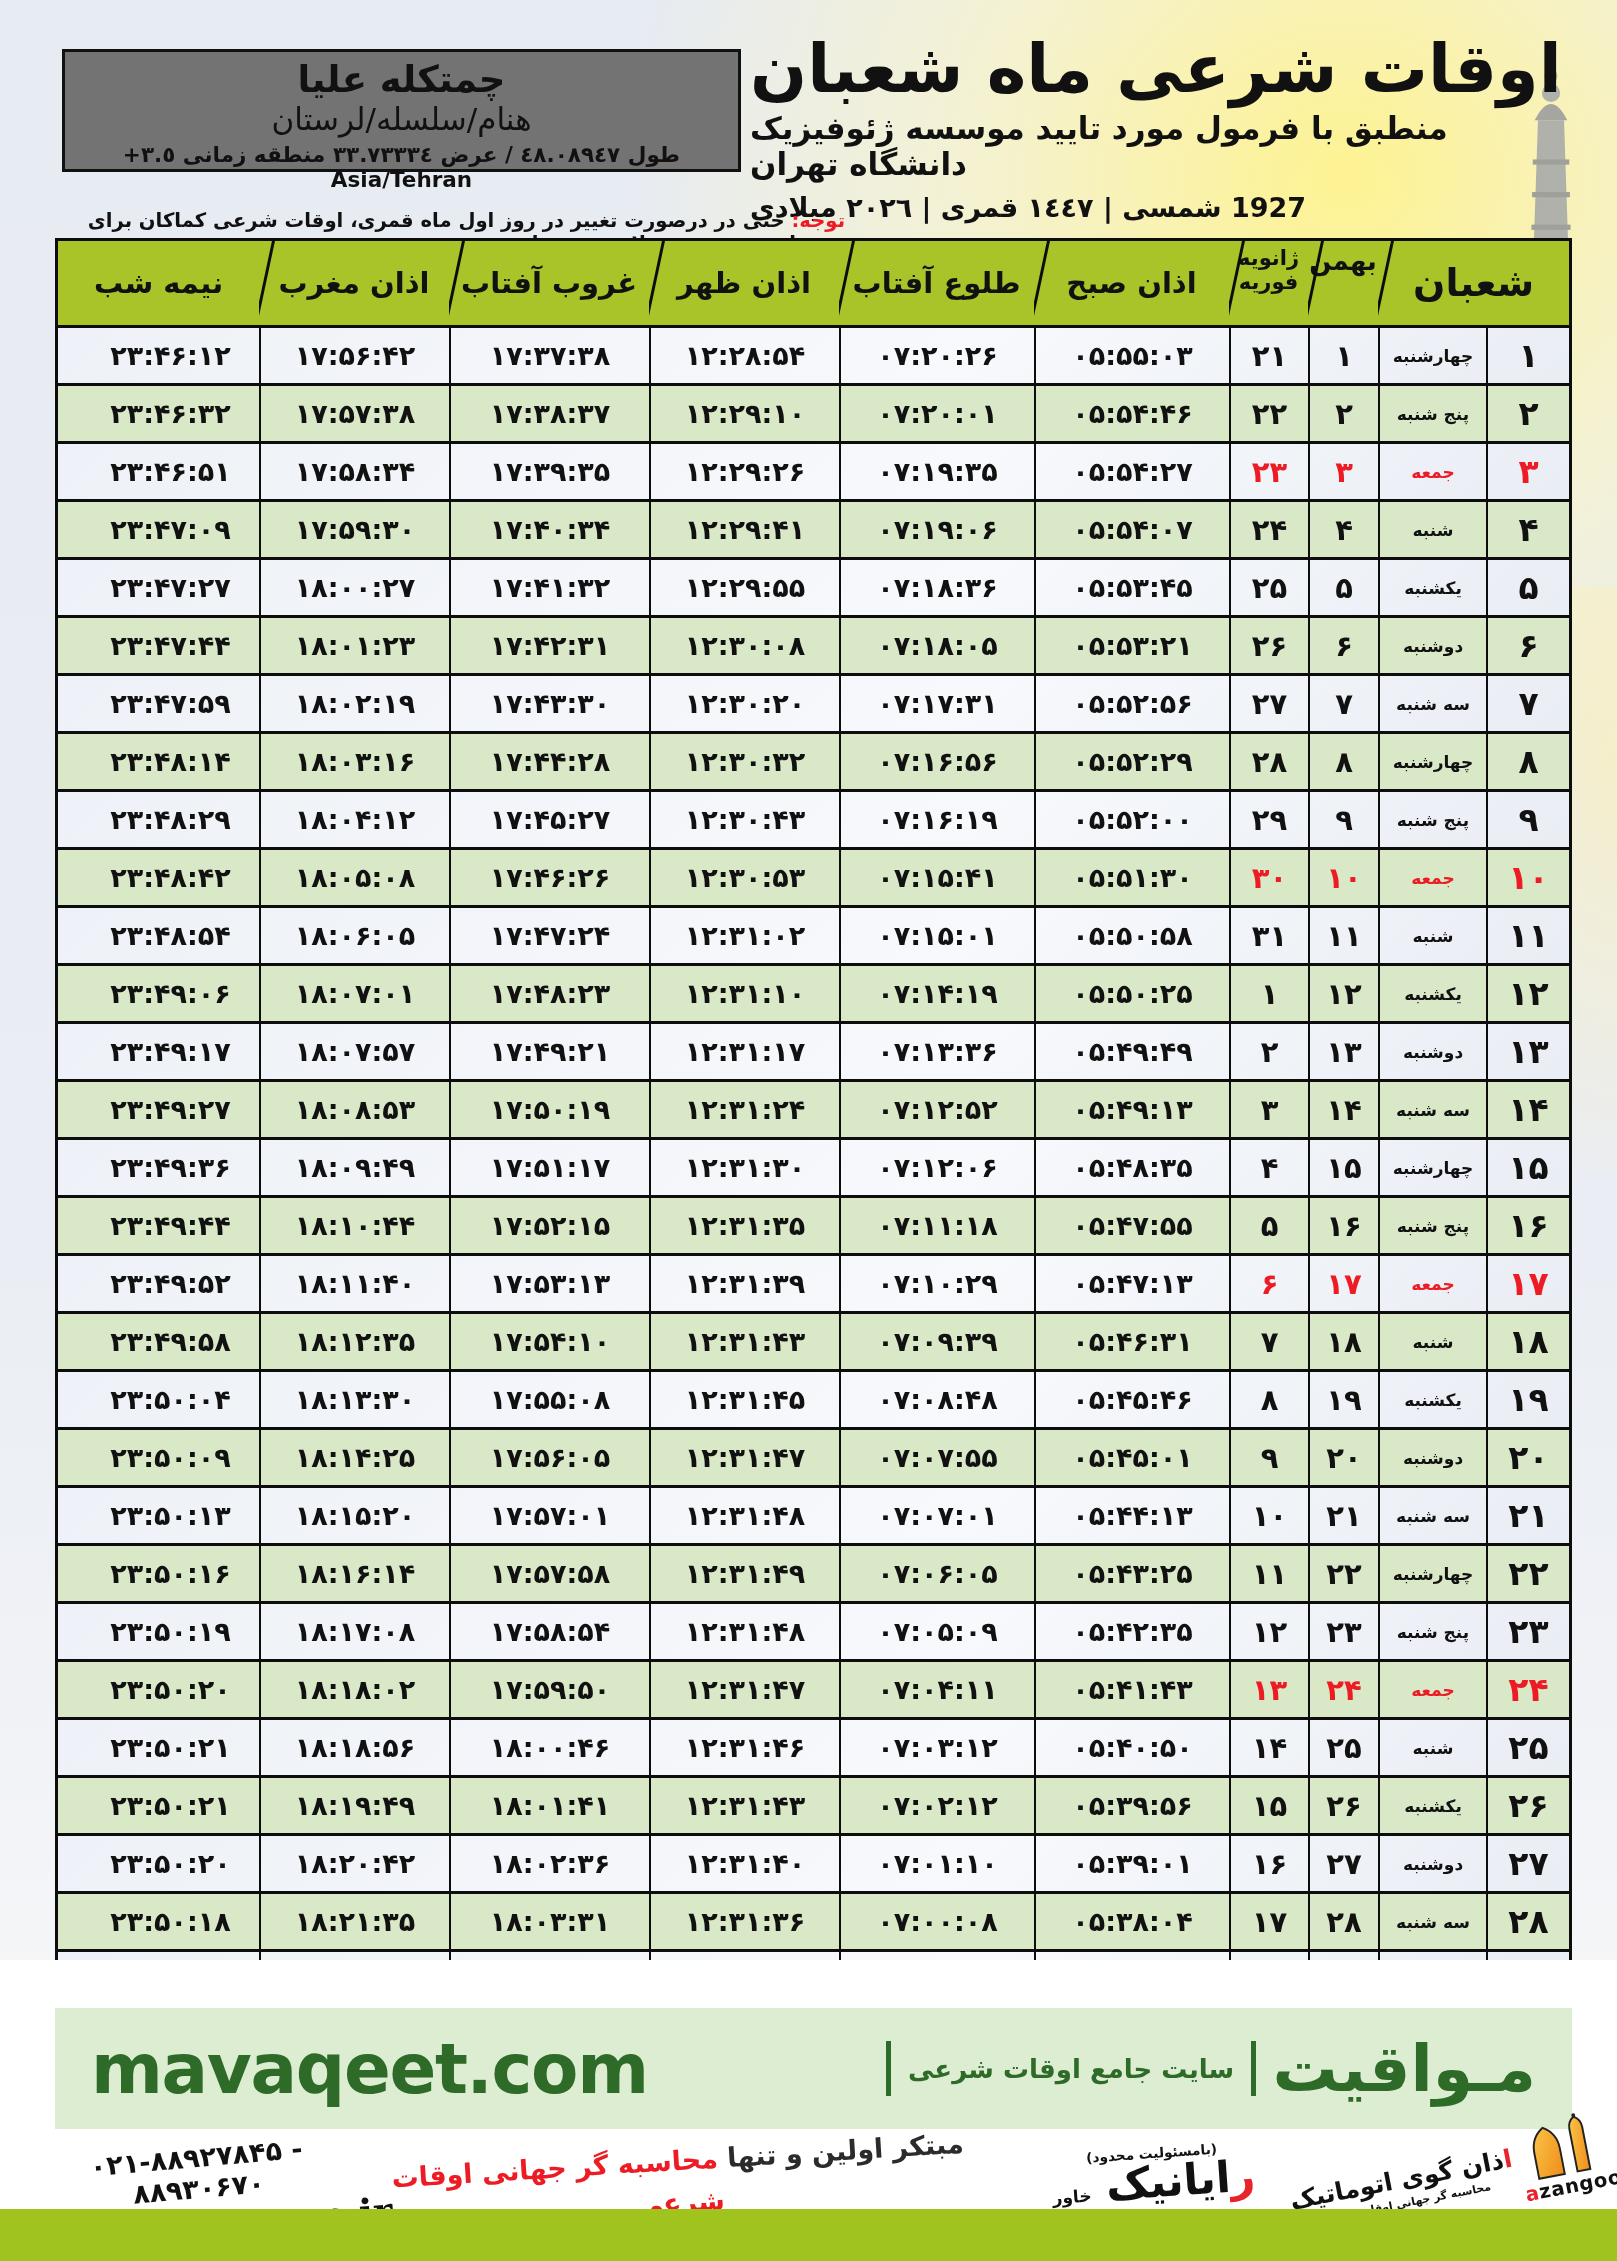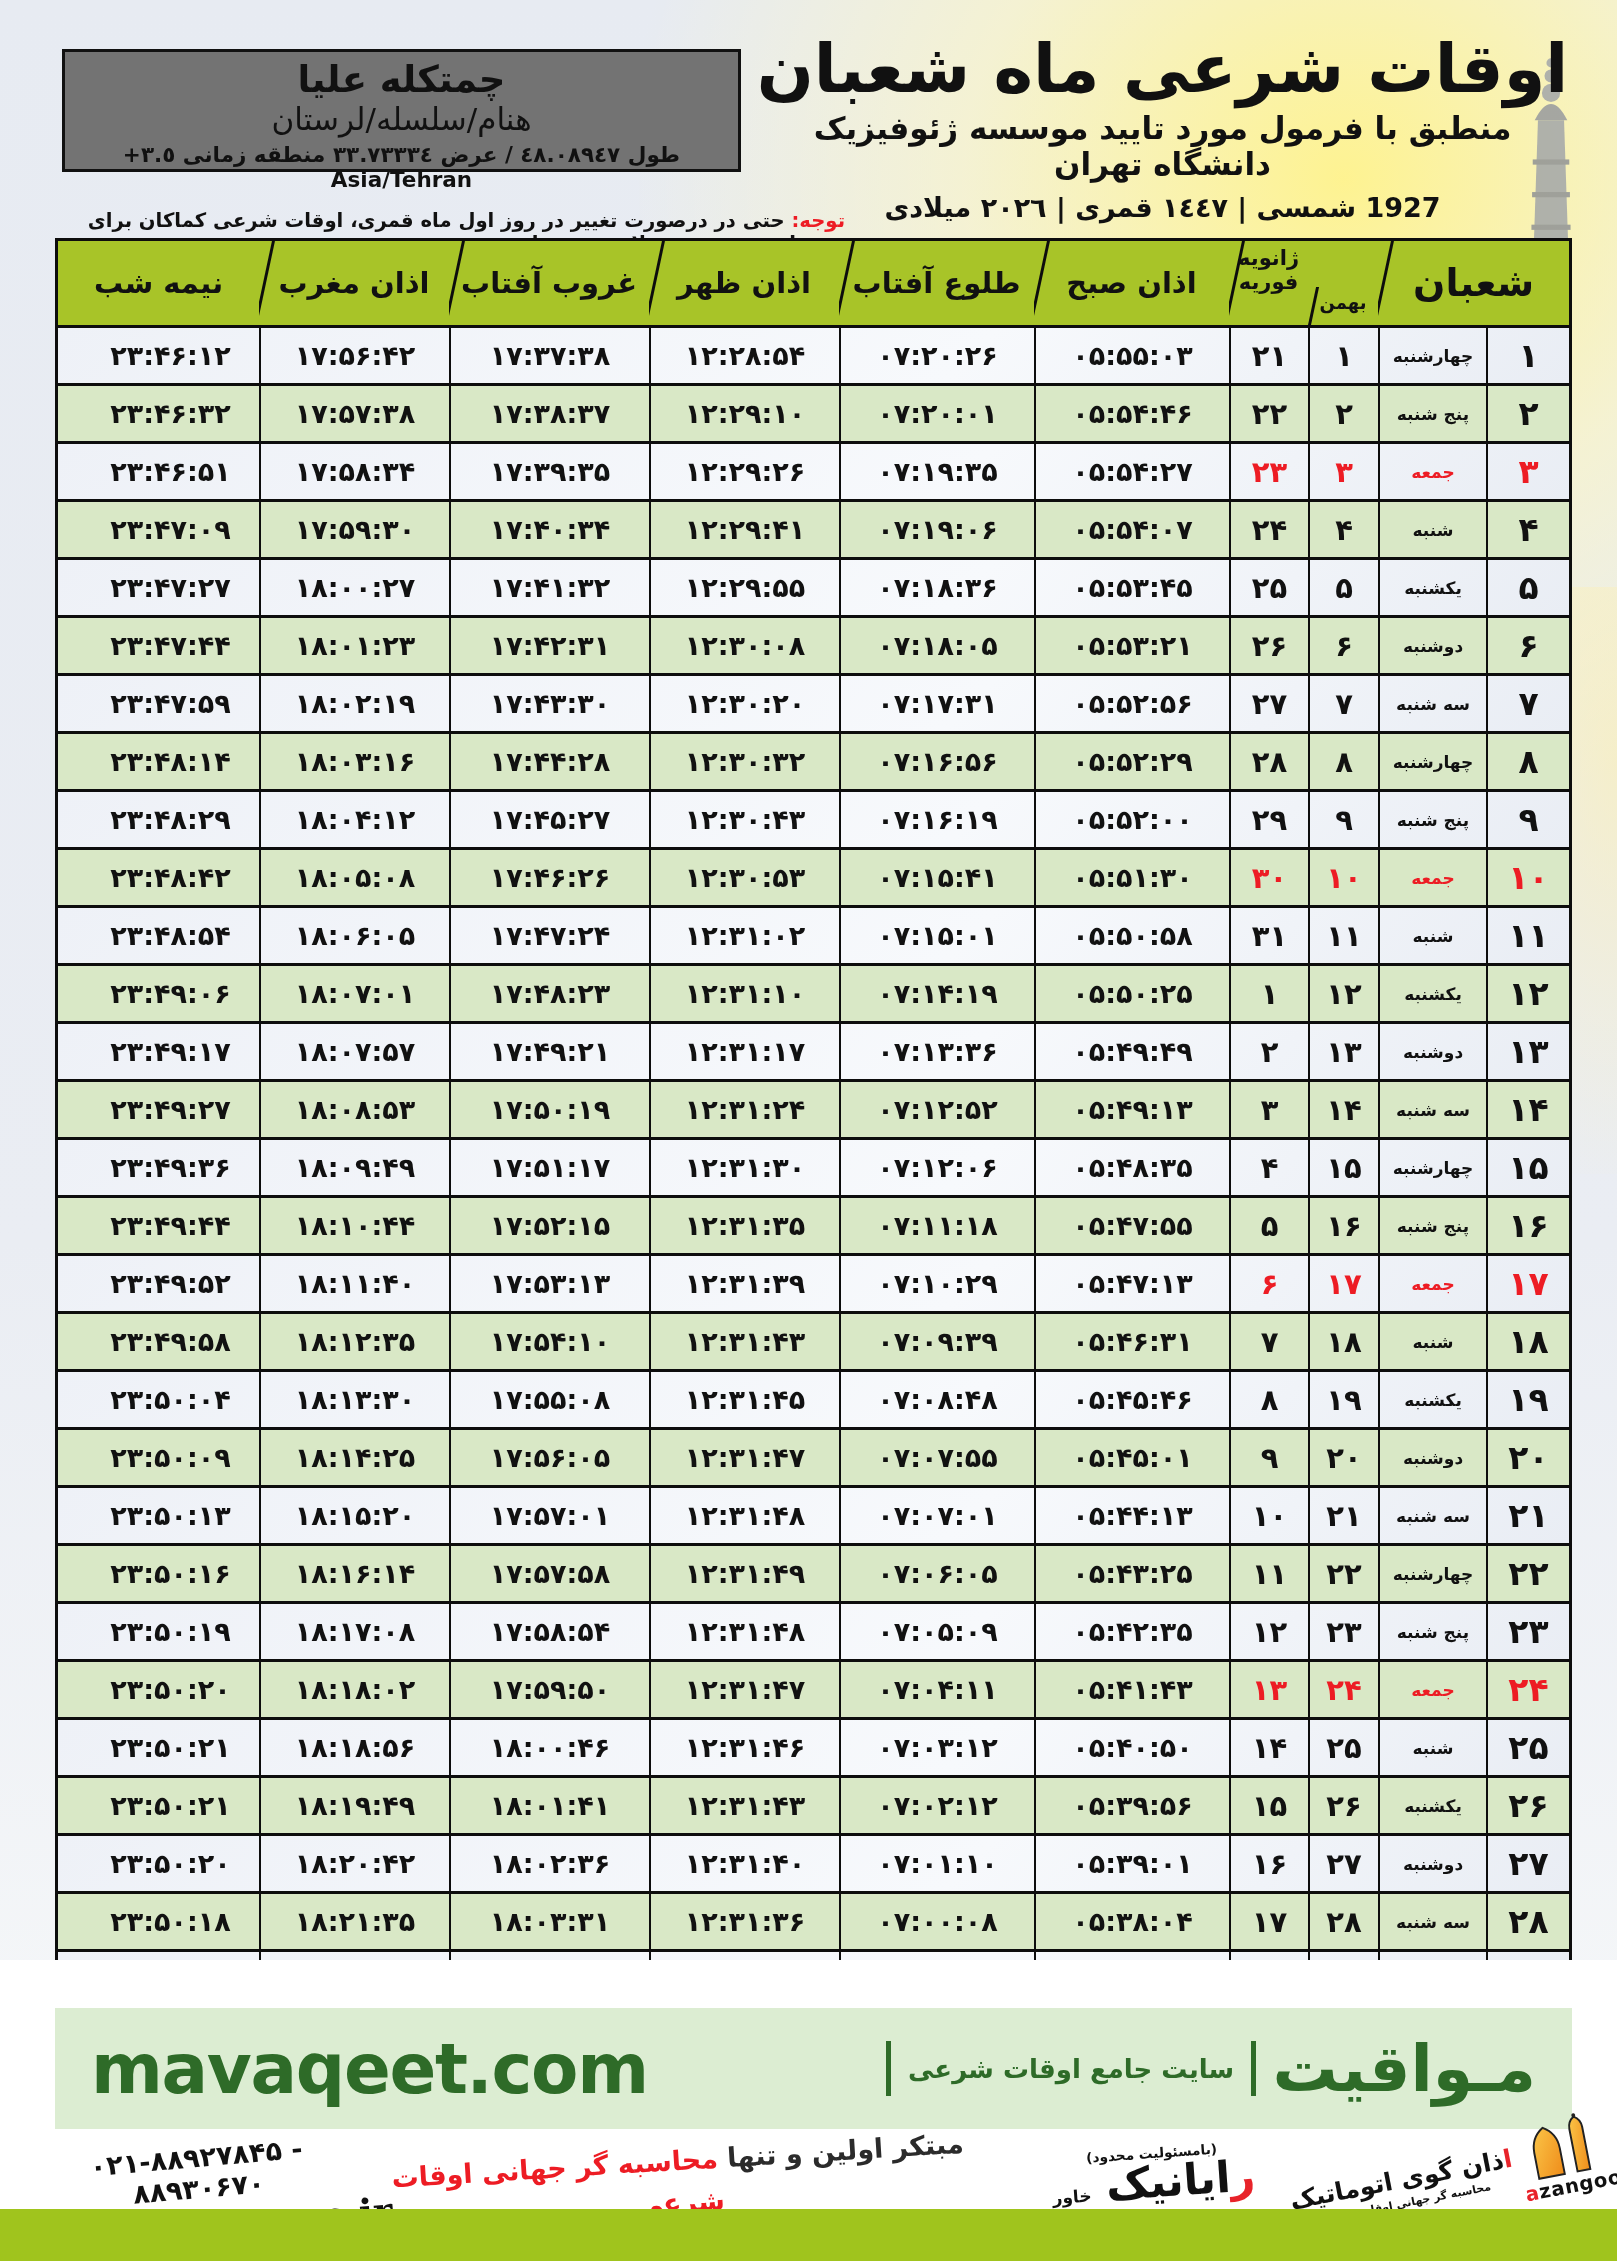--- a/index.html
+++ b/index.html
@@ -15,37 +15,37 @@
   .glow2{right:0;top:587px;width:196px;height:587px;pointer-events:none;
     background:radial-gradient(ellipse at 100% 30%,rgba(255,240,170,.55) 0%,rgba(255,240,170,0) 75%);}
   .minaret{right:18px;top:42px;opacity:.85;}
   
   #location-box{left:62px;top:49px;width:679px;height:123px;background:#737373;
     border:3.3px solid #111;text-align:center;direction:rtl;box-sizing:border-box;padding-top:6.5px;}
   #location-box .city{font-size:37px;font-weight:bold;line-height:1.15;}
   #location-box .region{font-size:31px;line-height:1.2;}
   #location-box .coords{font-size:21.5px;font-weight:bold;margin-top:3.9px;}
   
-  #title-block{left:750px;top:34px;width:825px;text-align:center;direction:rtl;}
+  #title-block{left:750px;top:34px;width:825px;text-align:left;direction:rtl;}
   #title-block .title{font-size:67px;font-weight:bold;letter-spacing:-1.3px;line-height:1.05;}
   #title-block .subtitle{font-size:31px;font-weight:bold;margin-top:5.2px;}
   #title-block .dates{font-size:27px;font-weight:bold;margin-top:10.4px;}
   
   #note{left:62px;top:209px;width:783px;direction:rtl;text-align:right;font-size:19.6px;font-weight:bold;}
   #note .note-label{color:var(--red,#ed1c24);}
   
   #timetable{left:55px;top:238px;width:1517px;border:3.9px solid #0d0d0d;box-sizing:border-box;background:#fff;}
   .grid{display:grid;direction:rtl;grid-template-columns:83px 108px 70px 79px 195px 195px 190px 200px 190px 1fr;}
   #thead{height:84px;background:var(--header-green,#a8c428);}
   #thead .hd{position:relative;display:flex;align-items:center;justify-content:center;
     font-weight:bold;font-size:29px;overflow:hidden;}
   #thead .hd::before{content:"";position:absolute;left:3.9px;top:-5.2px;bottom:-5.2px;width:2.6px;background:#0d0d0d;transform:skewX(-12deg);}
   #thead .hd:last-child::before{display:none;}
   #thead .hd-shaban{font-size:38px;grid-column:1 / span 2;}
-  #thead .hd-bahman{align-items:flex-start;padding-top:5.2px;font-size:18px;box-sizing:border-box;margin-top:46px;}
+  #thead .hd-bahman{align-items:flex-start;padding-top:5.2px;font-size:26px;box-sizing:border-box;}
   #thead .hd-greg{flex-direction:column;justify-content:flex-start;padding:5.2px 0 6.5px 0;font-size:21px;box-sizing:border-box;}
   .row{height:55px;border-top:3.3px solid #0d0d0d;background:linear-gradient(135deg,#eef1f7 0%,#f7f9fc 60%,#e9edf4 100%);}
   .row.alt{background:var(--row-green,#d9e8c6);}
   .row .cell{display:flex;align-items:center;justify-content:center;border-left:2px solid #0d0d0d;
     white-space:nowrap;overflow:hidden;}
   .row .cell:last-child{border-left:none;margin-left:24px;}
   .c-day{font-size:33px;font-weight:bold;}
   .c-weekday{font-size:17px;font-weight:bold;}
   .c-bahman,.c-greg{font-size:29px;font-weight:bold;}
   .c-time{font-size:27px;font-weight:bold;letter-spacing:-0.7px;}

